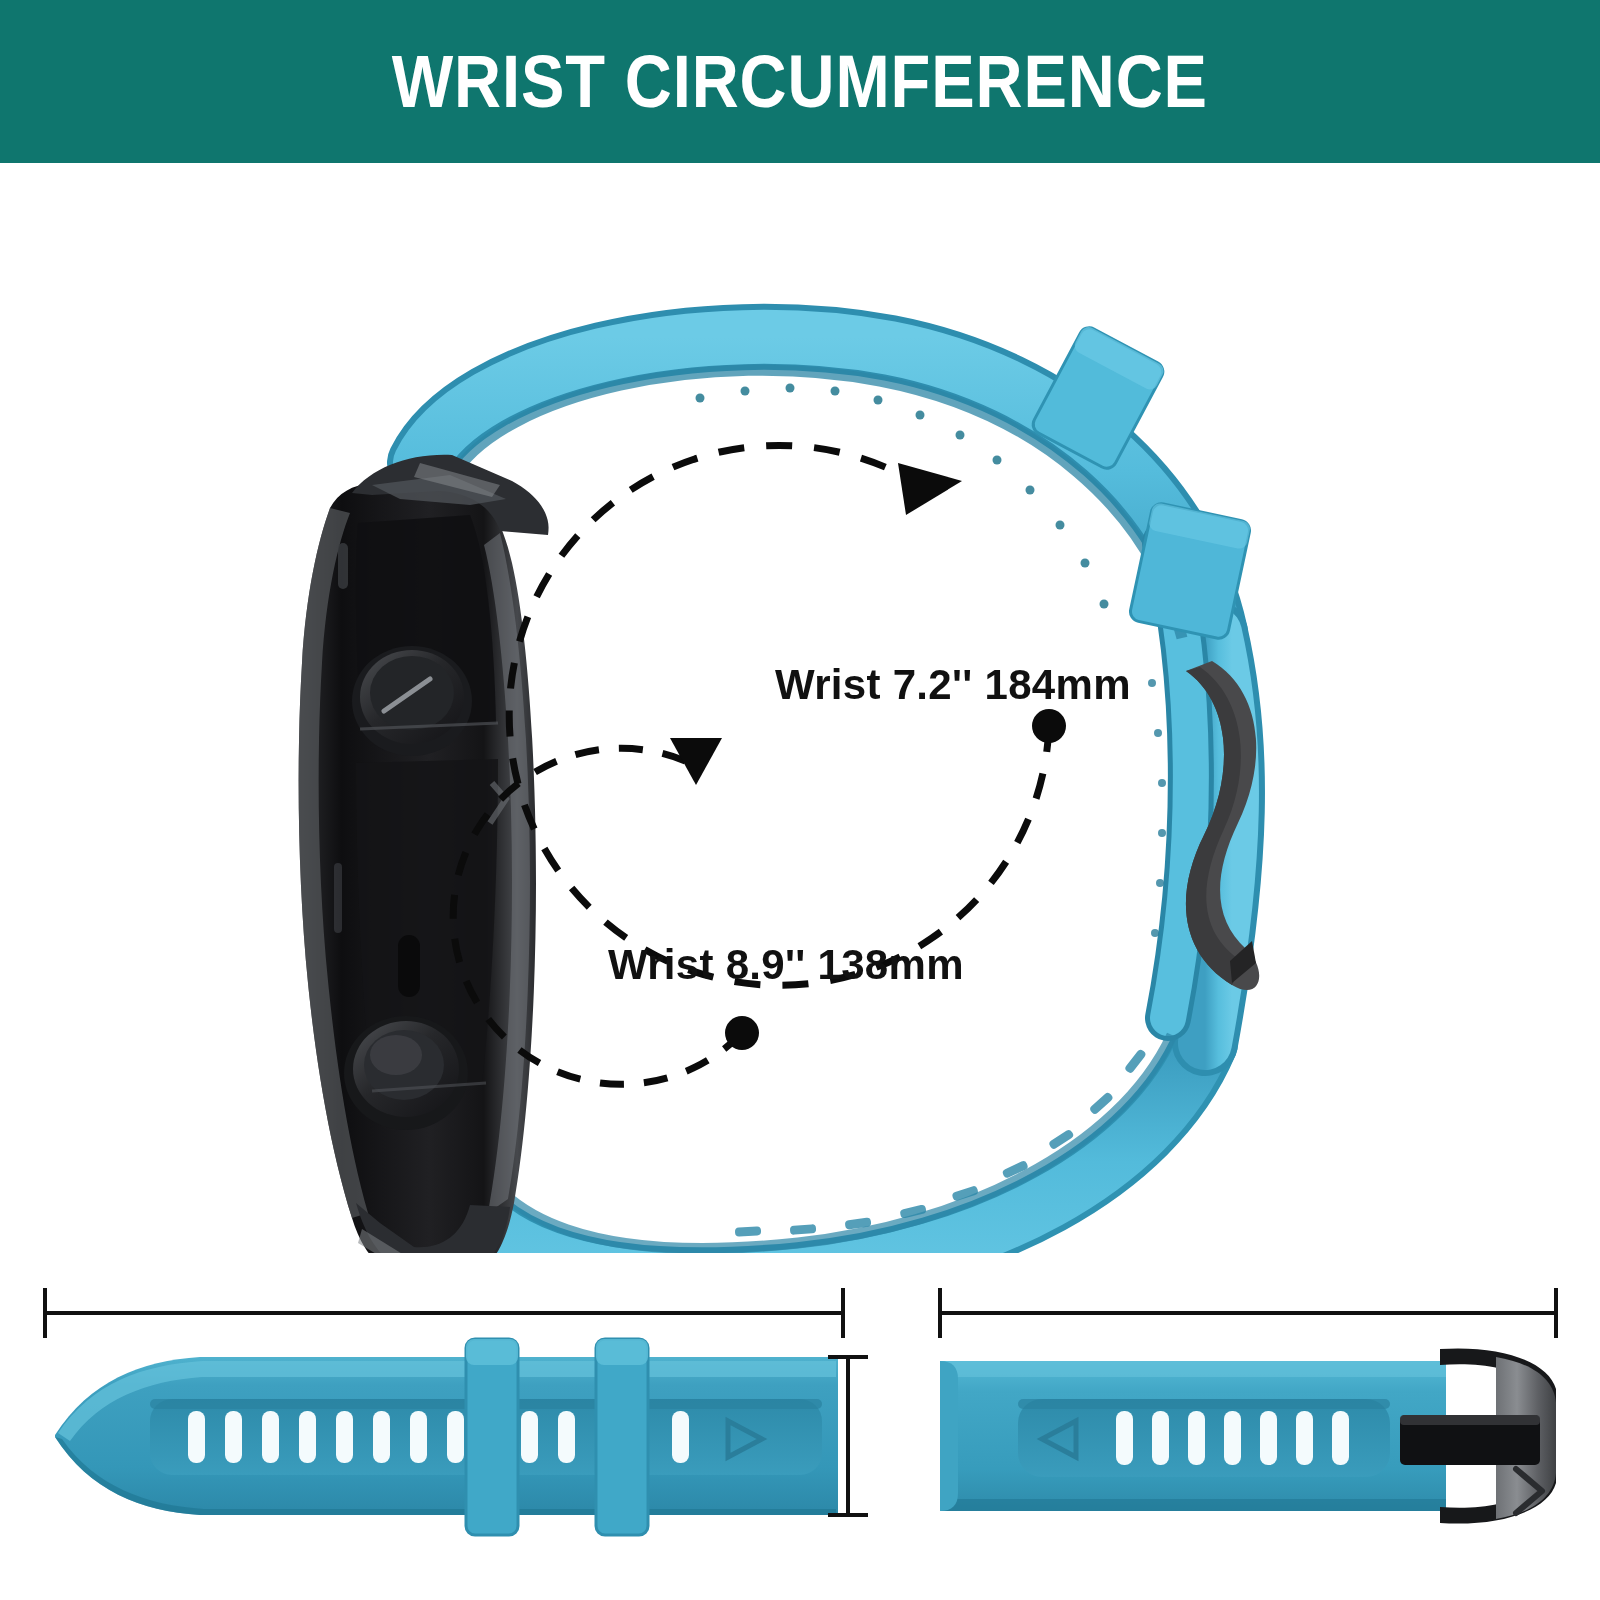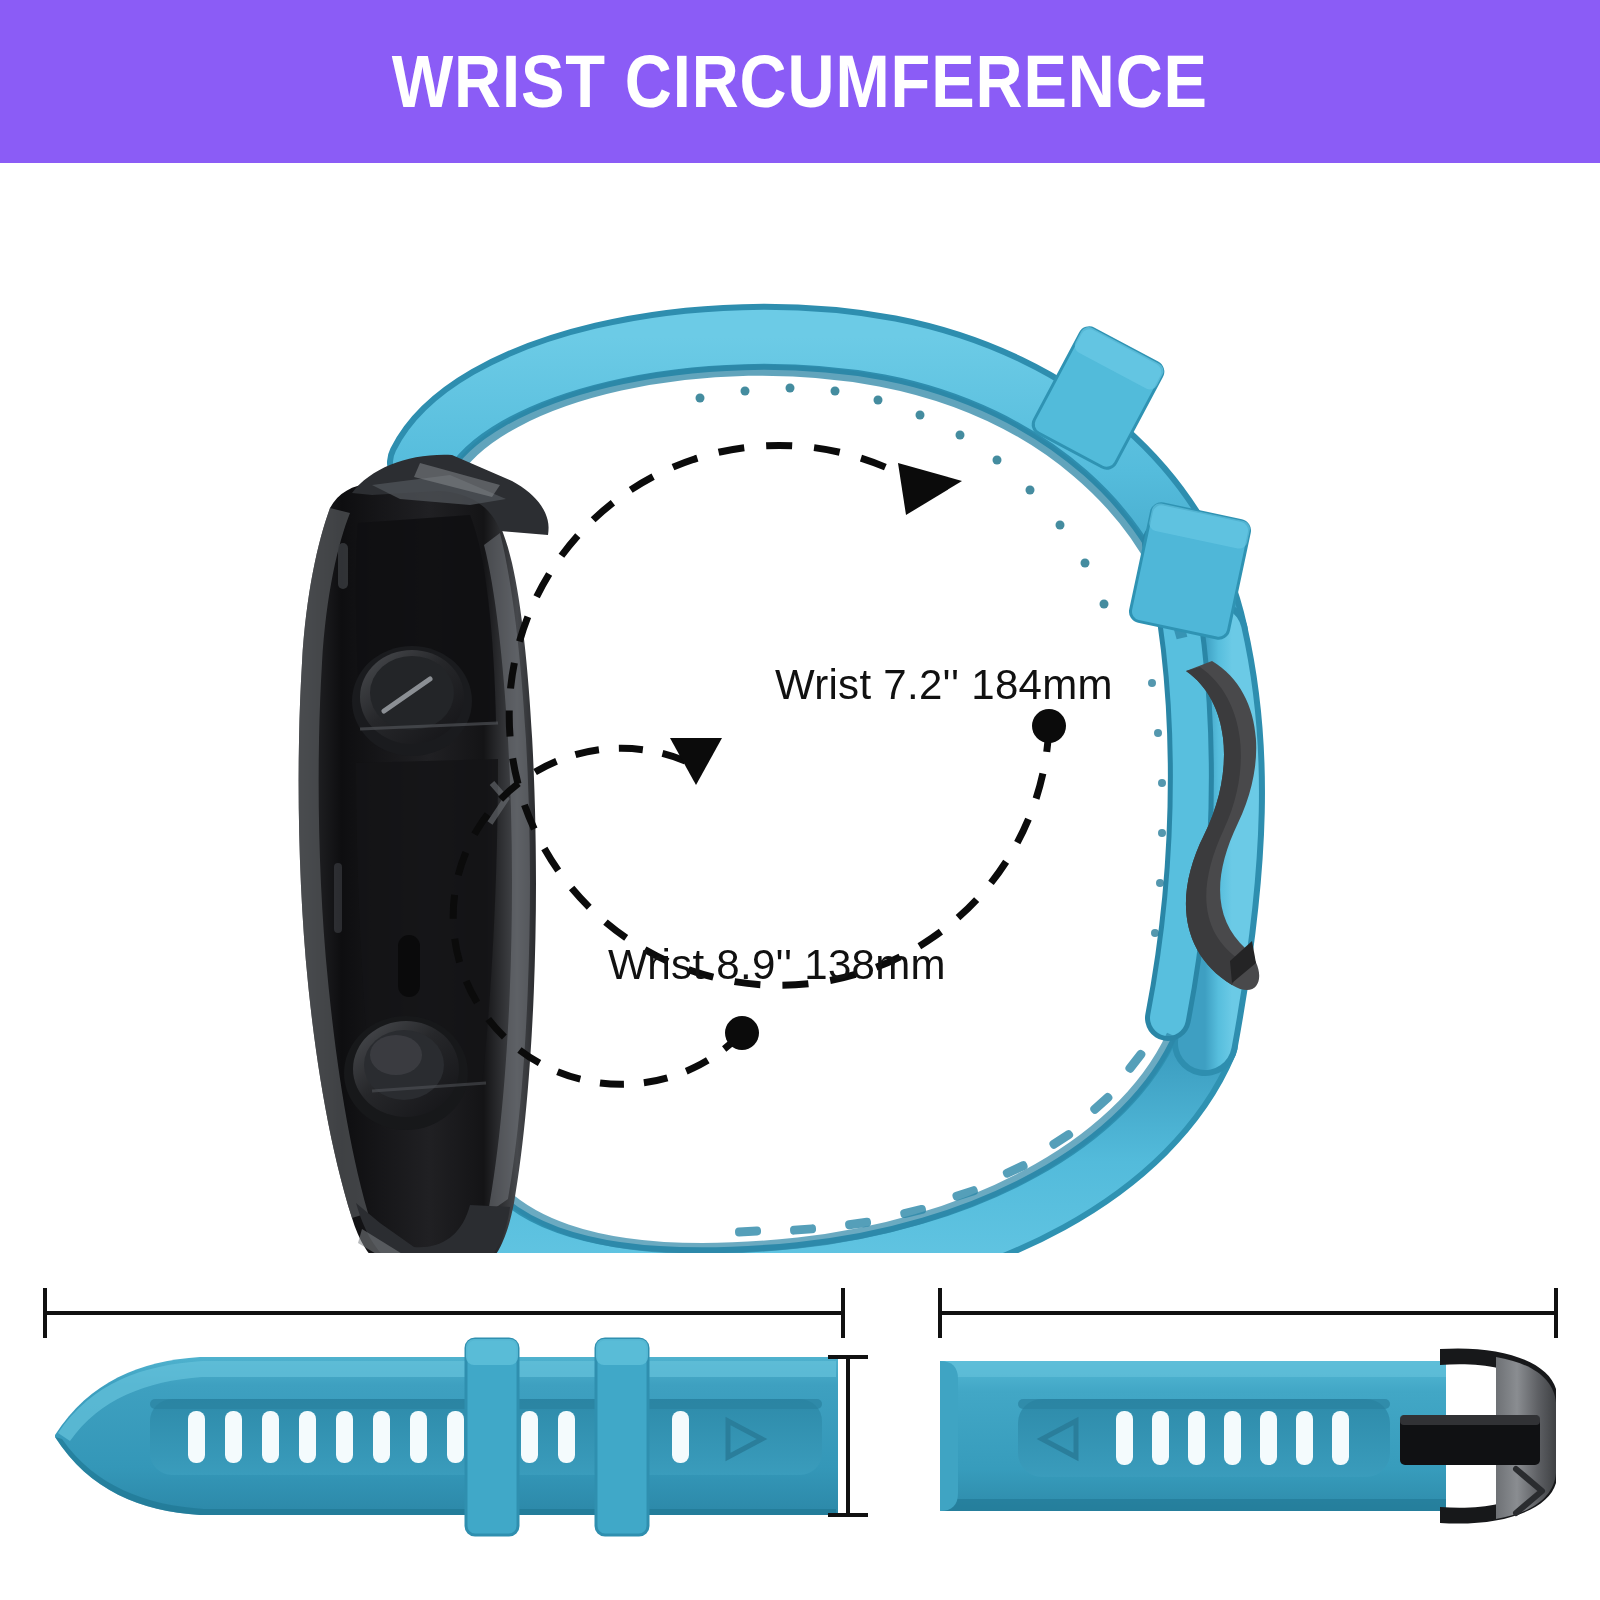--- a/index.html
+++ b/index.html
@@ -8,36 +8,36 @@
     background:#ffffff;
     font-family:"Liberation Sans","DejaVu Sans",sans-serif;
     overflow:hidden;
     position:relative;
   }
   #page{position:relative;width:1600px;height:1600px;overflow:hidden;background:#fff;}
 
   
   .banner{
     position:absolute;left:0;top:0;width:1600px;height:163px;
-    background:#8b5cf6;
+    background:#0f766e;
     display:flex;align-items:center;justify-content:center;
   }
   .banner-title{
     color:#ffffff;
     font-size:74px;
     font-weight:bold;
     letter-spacing:1px;
     transform:scaleX(0.88);
     transform-origin:center;
     white-space:nowrap;
     font-family:"Liberation Sans","DejaVu Sans",sans-serif;
   }
 
   
-  .hero{position:absolute;left:0;top:163px;width:1600px;height:1090px;}
+  .hero{position:absolute;left:0;top:163px;width:1600px;height:1090px;font-weight:bold;}
   .hero svg{position:absolute;left:0;top:0;}
 
   
   .circ-label{
     position:absolute;
     font-size:42px;
     color:#111111;
     white-space:nowrap;
     letter-spacing:0.3px;
   }

